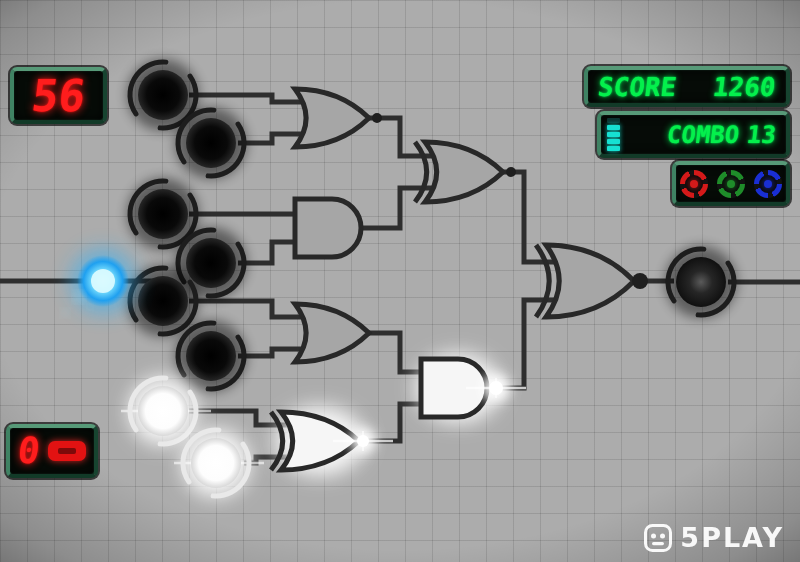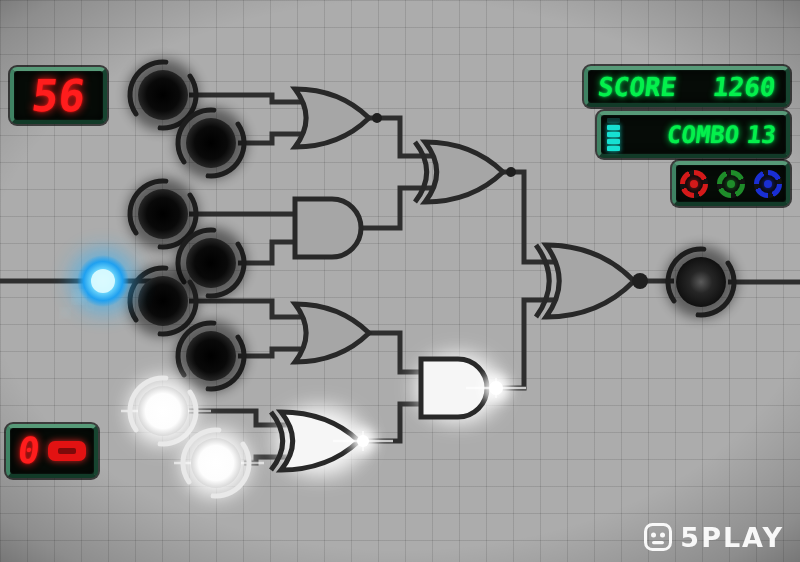--- a/index.html
+++ b/index.html
@@ -47,21 +47,21 @@
   .lights-panel{left:672px;top:161px;width:118px;height:45px;justify-content:center;gap:9px;}
   .light{width:28px;height:28px;border-radius:50%;position:relative;display:inline-block;}
   .light-core{position:absolute;inset:5px;background:#0b0b0b;border-radius:50%;display:flex;align-items:center;justify-content:center;}
   .light-dot{width:8px;height:8px;border-radius:50%;display:block;}
   .counter-panel{left:6px;top:424px;width:92px;height:54px;justify-content:center;gap:9px;}
   .counter-panel .digital{font-size:36px;line-height:1;}
   .pill{width:38px;height:20px;background:#e21212;border-radius:7px;position:relative;box-shadow:0 0 7px rgba(255,40,40,.8);display:inline-block;}
   .pill::after{content:'';position:absolute;left:50%;top:50%;transform:translate(-50%,-50%);width:18px;height:6px;background:#7d0a0a;border-radius:2px;}
   .watermark{
     position:absolute;right:16px;bottom:9px;z-index:4;
-    display:flex;align-items:flex-start;gap:7px;
+    display:flex;align-items:center;gap:7px;
     color:#fff;font-weight:bold;font-size:27px;letter-spacing:2px;opacity:.94;
   }
 </style>
 </head>
 <body>
 
 <div class="stage">
 
   <svg id="circuit" width="800" height="562" viewBox="0 0 800 562">
       <defs>

